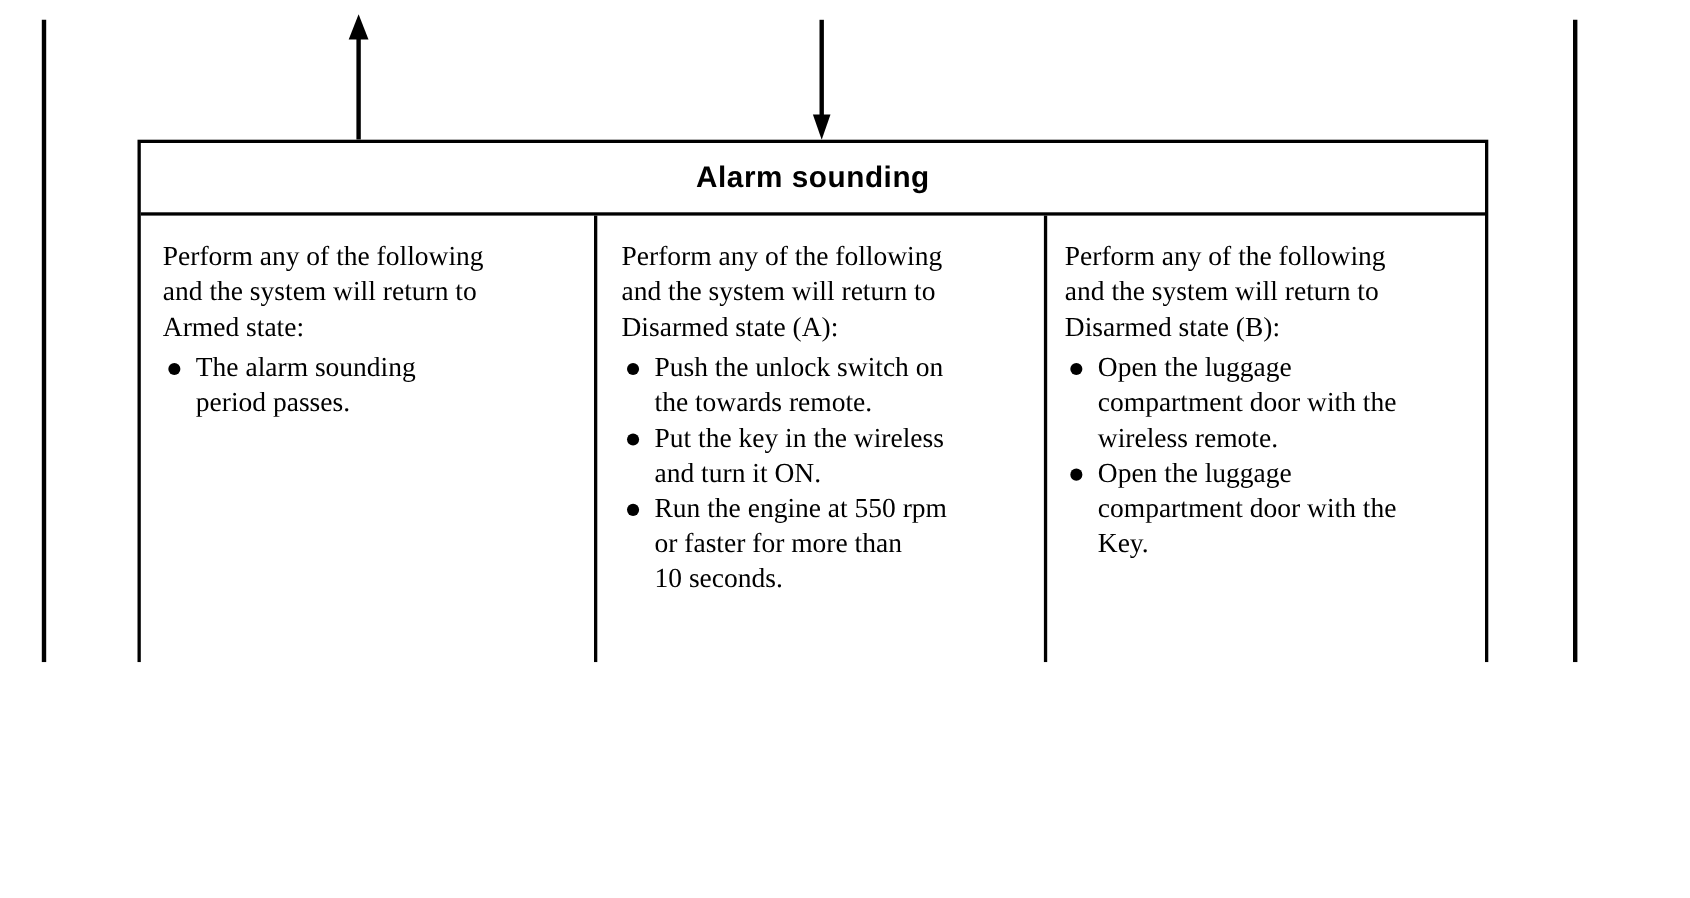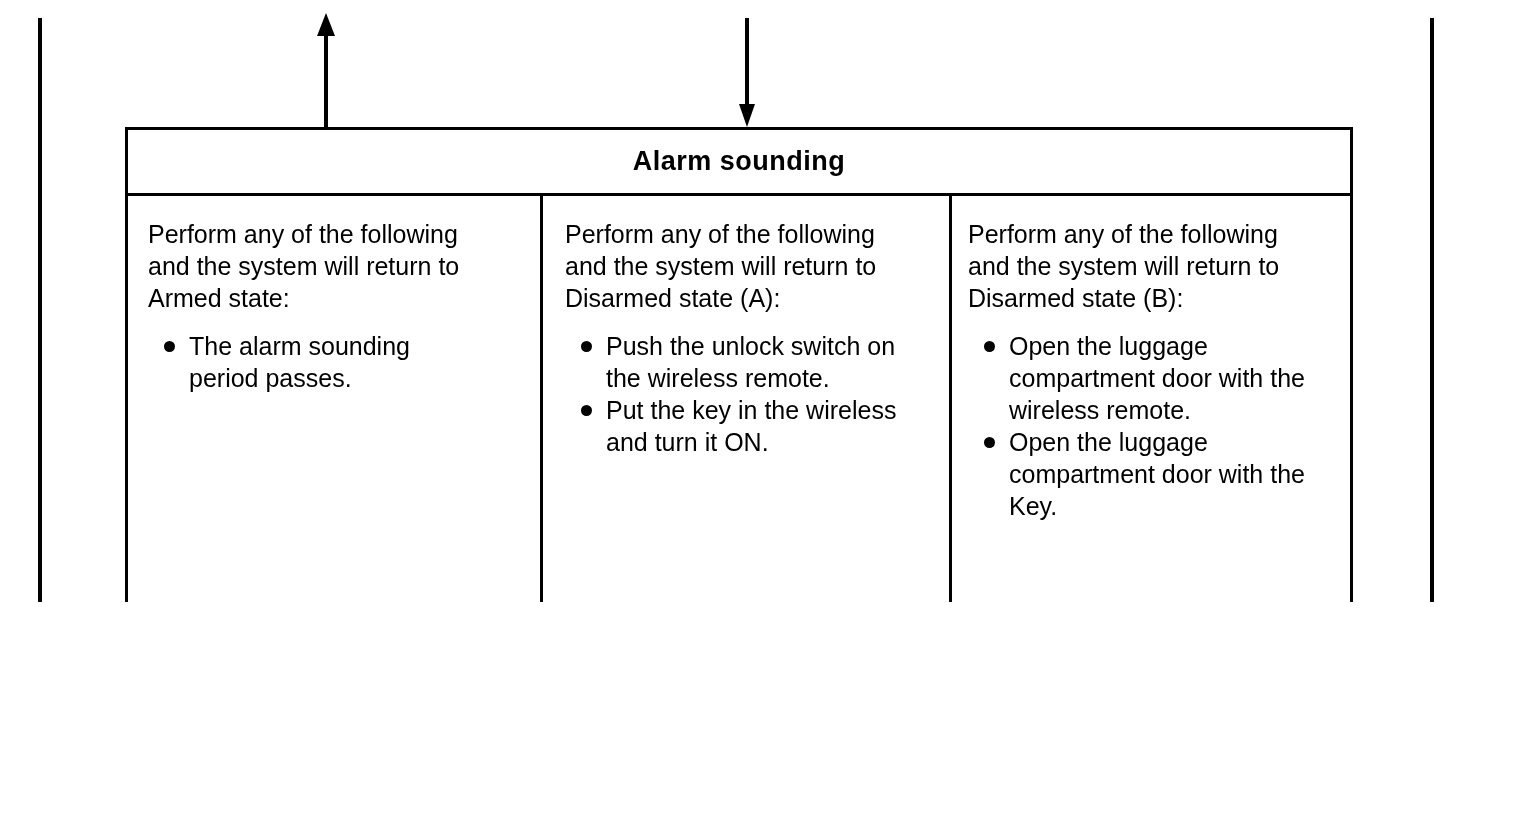--- a/index.html
+++ b/index.html
@@ -55,20 +55,21 @@
   .box-title {
     font-size: 27px;
     font-weight: bold;
     letter-spacing: 0.5px;
     white-space: pre;
   }
   .box-columns {
     flex: 1;
     display: flex;
     min-height: 0;
+    font-family: Liberation Serif, serif;
   }
   .col {
     box-sizing: border-box;
     padding-top: 22px;
     font-size: 25px;
     line-height: 32px;
     overflow: hidden;
   }
   .col-1 {
     width: 415px;
@@ -83,21 +84,21 @@
   .col-3 {
     flex: 1;
     padding-left: 16px;
   }
   .col-intro {
     margin: 0;
     white-space: pre;
   }
   .bullet-list {
     list-style: none;
-    margin: 16px;
+    margin: 5px;
     padding: 0;
   }
   .bullet-item {
     display: flex;
     align-items: flex-start;
   }
   .bullet-dot {
     flex: 0 0 auto;
     width: 11px;
     height: 11px;
@@ -167,26 +168,32 @@
       </div>
 
       <div class="col col-2">
         <p class="col-intro">Perform any of the following
 and the system will return to
 Disarmed state (A):</p>
         <ul class="bullet-list">
           <li class="bullet-item">
             <span class="bullet-dot"></span>
             <span class="bullet-text">Push the unlock switch on
-the wireless remote.</span>
+the towards remote.</span>
           </li>
           <li class="bullet-item">
             <span class="bullet-dot"></span>
             <span class="bullet-text">Put the key in the wireless
 and turn it ON.</span>
+          </li>
+          <li class="bullet-item">
+            <span class="bullet-dot"></span>
+            <span class="bullet-text">Run the engine at 550 rpm
+or faster for more than
+10 seconds.</span>
           </li>
         </ul>
       </div>
 
       <div class="col col-3">
         <p class="col-intro">Perform any of the following
 and the system will return to
 Disarmed state (B):</p>
         <ul class="bullet-list">
           <li class="bullet-item">

